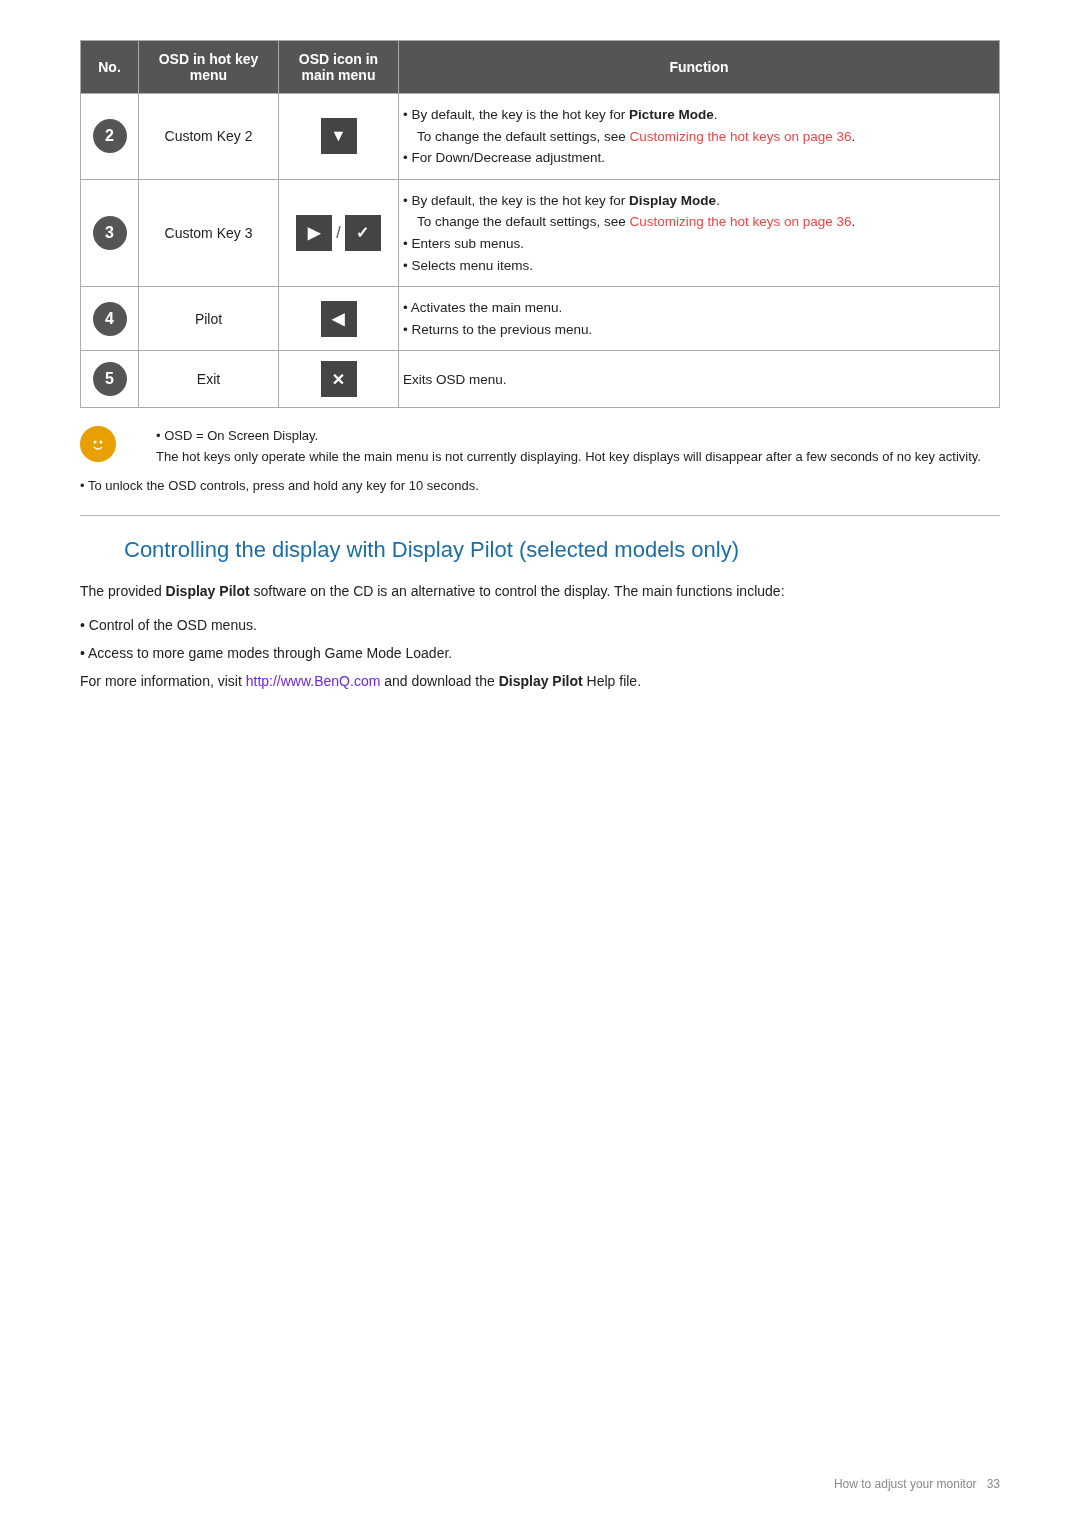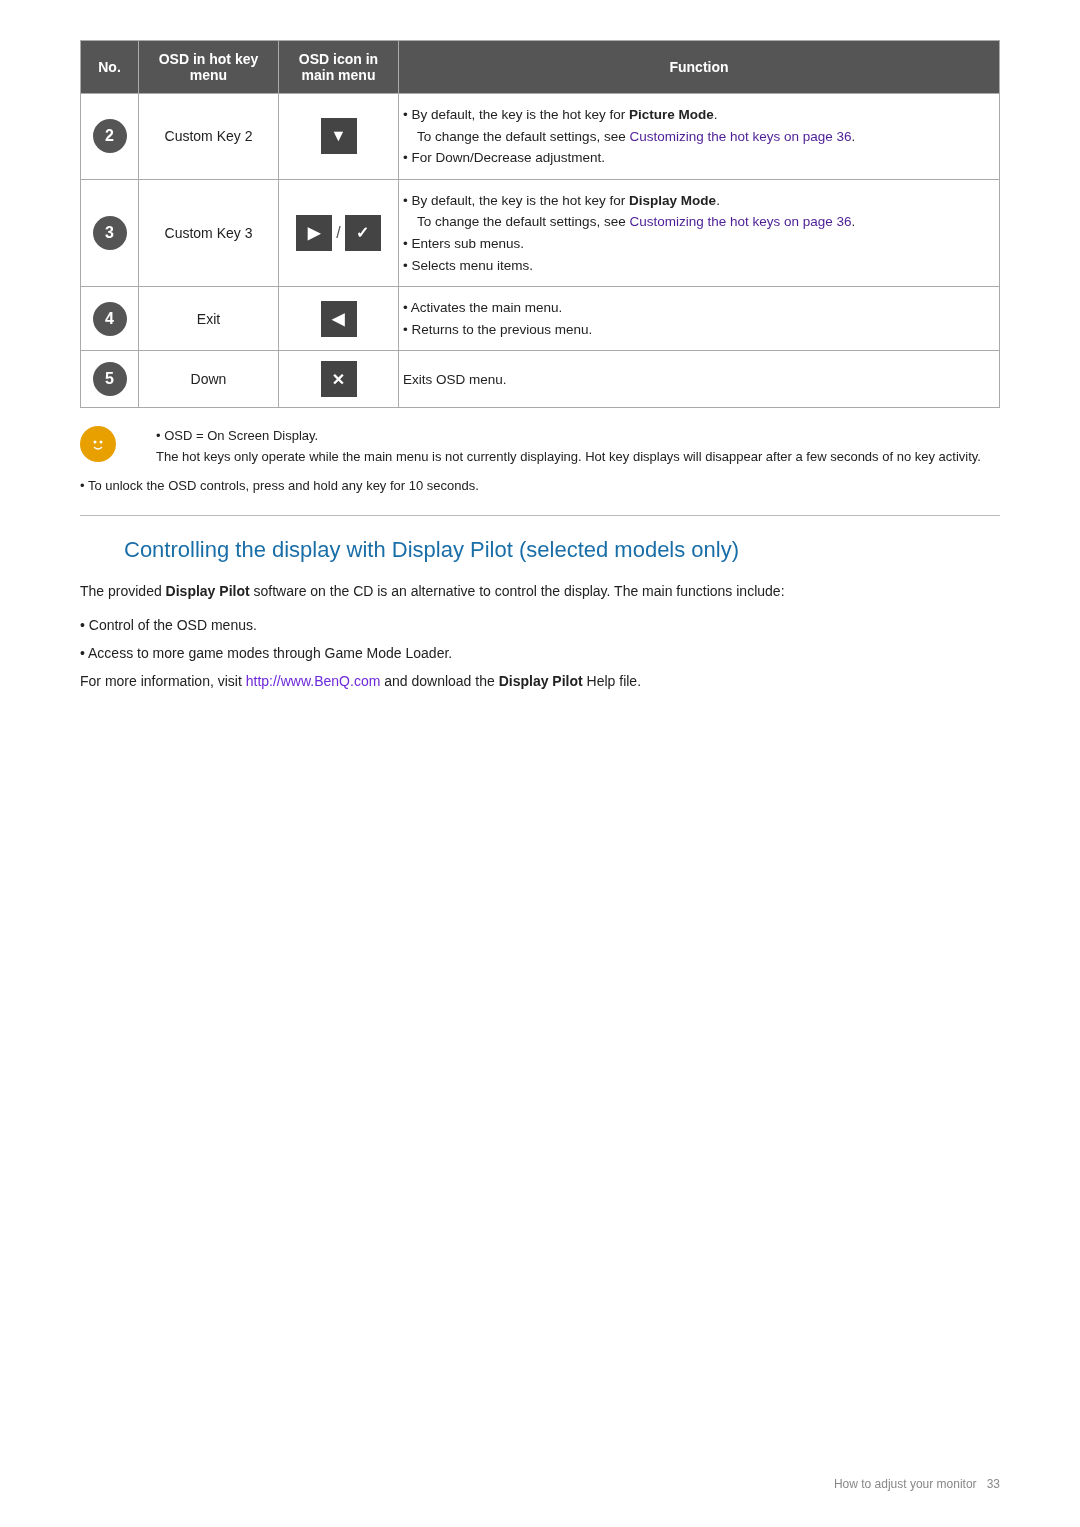--- a/index.html
+++ b/index.html
@@ -78,21 +78,21 @@
       gap: 4px;
     }
     .icon-slash {
       font-size: 16px;
       color: #555;
       font-weight: normal;
     }
 
     
     .func-text { line-height: 1.6; font-size: 13.5px; }
-    .func-text .link { color: #4c1d95; text-align: right; }
+    .func-text .link { color: #ef4444; text-align: right; }
     .bullet-item { display: block; }
 
     
     .note-box {
       display: flex;
       align-items: flex-start;
       gap: 10px;
       margin: 14px 0 8px 0;
     }
     .note-icon {
@@ -191,34 +191,34 @@
             <span class="bullet-item" style="padding-left: 14px;">To change the default settings, see <span class="link">Customizing the hot keys on page 36</span>.</span>
             <span class="bullet-item">• Enters sub menus.</span>
             <span class="bullet-item">• Selects menu items.</span>
           </div>
         </td>
       </tr>
       <tr>
         <td class="col-no">
           <div class="row-num">4</div>
         </td>
-        <td class="col-osd-hot"><span class="osd-key-label">Exit</span></td>
+        <td class="col-osd-hot"><span class="osd-key-label">Pilot</span></td>
         <td class="col-osd-icon"><div class="icon-btn" style="margin: auto;">◀</div></td>
         <td class="col-function">
           <div class="func-text">
             <span class="bullet-item">• Activates the main menu.</span>
             <span class="bullet-item">• Returns to the previous menu.</span>
           </div>
         </td>
       </tr>
       <tr>
         <td class="col-no">
           <div class="row-num">5</div>
         </td>
-        <td class="col-osd-hot"><span class="osd-key-label">Down</span></td>
+        <td class="col-osd-hot"><span class="osd-key-label">Exit</span></td>
         <td class="col-osd-icon"><div class="icon-btn" style="margin: auto;">✕</div></td>
         <td class="col-function">
           <div class="func-text">
             <span class="bullet-item">Exits OSD menu.</span>
           </div>
         </td>
       </tr>
     </tbody>
 </table>
 

